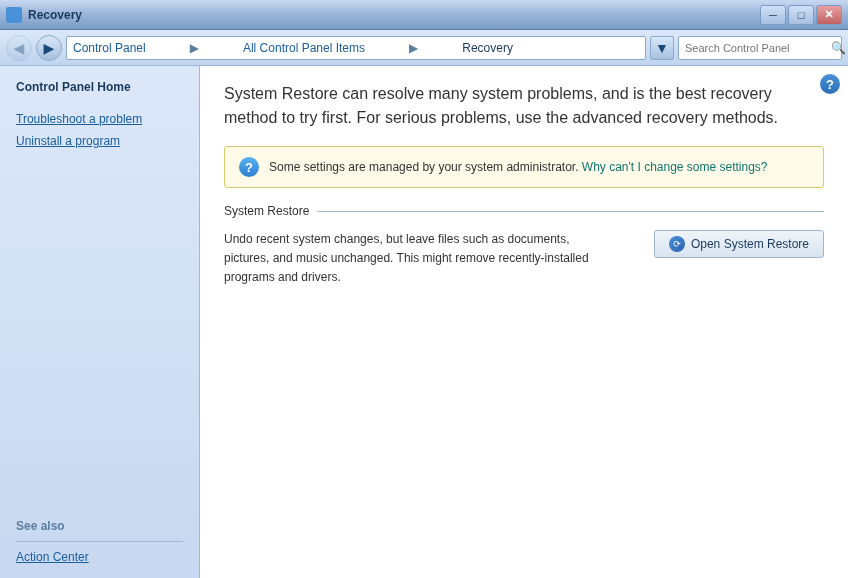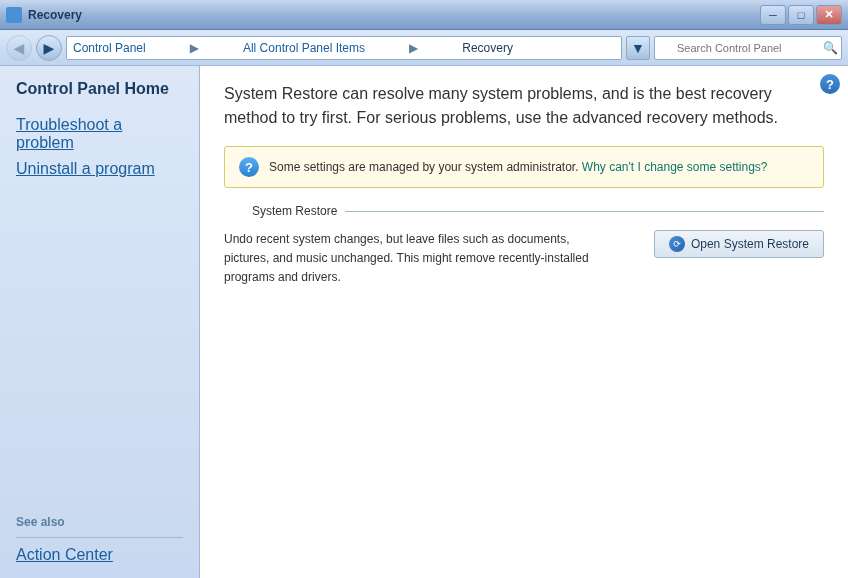--- a/index.html
+++ b/index.html
@@ -115,28 +115,28 @@
       border: 1px solid #8aabcc;
       border-radius: 2px;
       display: flex;
       align-items: center;
       justify-content: center;
       cursor: pointer;
       font-size: 14px;
       color: #1a4a7a;
     }
     .search-box {
-      width: 188px;
+      width: 164px;
       height: 24px;
       background: white;
       border: 1px solid #8aabcc;
       border-radius: 2px;
       display: flex;
       align-items: center;
-      padding: 0 22px;
+      padding: 0 6px;
       gap: 4px;
     }
     .search-input {
       border: none;
       outline: none;
       flex: 1;
       font-size: 11px;
       color: #888;
       background: transparent;
     }
@@ -153,21 +153,21 @@
       width: 200px;
       min-width: 200px;
       background: linear-gradient(to bottom, #dce8f8 0%, #c8d8f0 100%);
       border-right: 1px solid #a0b8d8;
       padding: 10px 0;
       display: flex;
       flex-direction: column;
     }
     .sidebar-item {
       padding: 4px 16px;
-      font-size: 16px;
+      font-size: 12px;
       cursor: pointer;
       color: #1a5fa0;
       text-decoration: underline;
     }
     .sidebar-item.no-underline {
       text-decoration: none;
       color: #1a3a5c;
       font-weight: 600;
       cursor: default;
     }
@@ -266,21 +266,20 @@
       display: flex;
       align-items: center;
       margin-bottom: 12px;
     }
     .section-title {
       font-size: 12px;
       color: #333;
       font-weight: normal;
       white-space: nowrap;
       padding-right: 8px;
-      margin-left: 28px;
     }
     .section-line {
       flex: 1;
       height: 1px;
       background: #a0b8c8;
     }
 
     .section-content {
       display: flex;
       align-items: flex-start;

